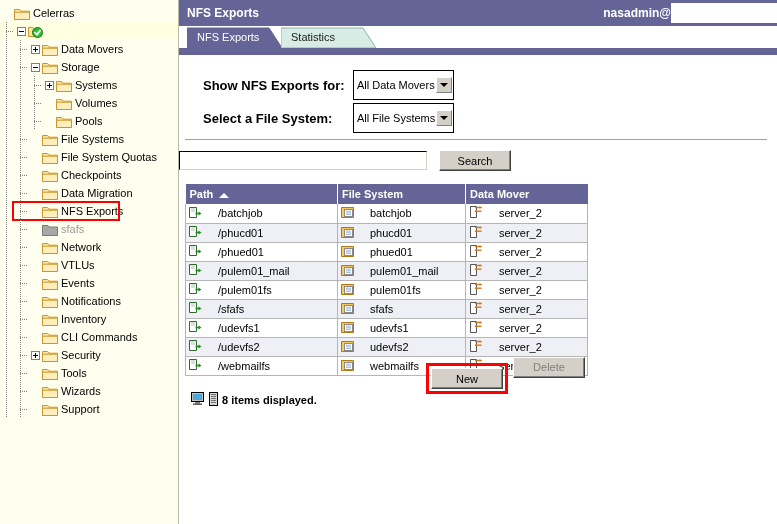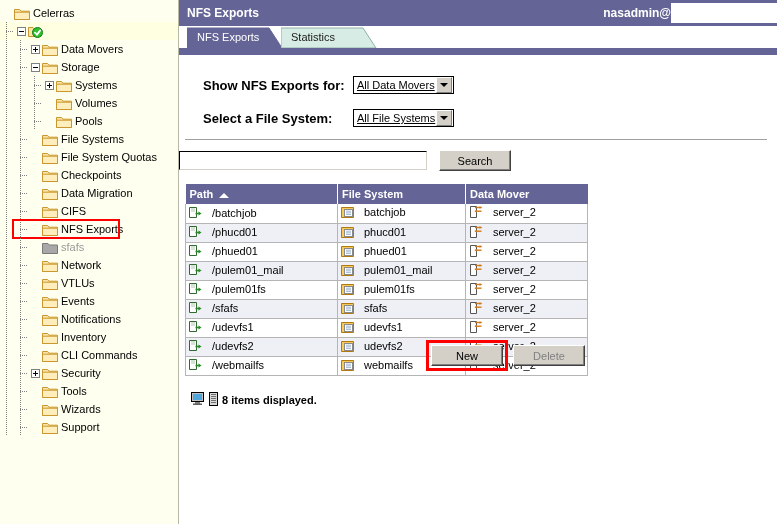--- a/index.html
+++ b/index.html
@@ -139,29 +139,28 @@
     position: absolute;
     left: 0; right: 0; top: 55px; bottom: 0;
     background: #ffffff;
     padding: 0;
   }
 
   .form-area { padding: 18px 0 0 24px; }
   .form-row { display: flex; align-items: center; height: 24px; margin-bottom: 9px; }
   .form-label { font-weight: bold; font-size: 13px; color:#000; width: 150px; }
   .select-box {
-    width: 101px; height: 18px;
+    width: 101px; height: 30px;
     border: 1px solid #000000;
     background: #ffffff;
     display: flex; align-items: center;
     font-size: 11px;
     position: relative;
     overflow: hidden;
     cursor: pointer;
-    text-decoration: underline;
   }
   .select-box .sel-text {
     flex: 1 1 auto; padding-left: 3px; white-space: nowrap; overflow: hidden;
   }
   .select-box .sel-arrow {
     flex: 0 0 16px; height: 16px; margin: 0 1px 0 0;
     background: #d4d0c8;
     border: 1px solid #ffffff;
     border-right-color: #808080; border-bottom-color: #808080;
     display:flex; align-items:center; justify-content:center;
@@ -214,39 +213,39 @@
   table.grid td {
     height: 19px;
     font-size: 11px;
     padding: 0 3px;
     border: 1px solid #b5b5b5;
     border-top: none;
     white-space: nowrap;
     overflow: hidden;
   }
   table.grid tr.alt td { background: #eef0f5; }
-  .cell { display:flex; align-items:flex-start; gap:10px; }
+  .cell { display:flex; align-items:center; gap:16px; }
   .sort-tri {
     display:inline-block; width:0;height:0;
     border-left:5px solid transparent;border-right:5px solid transparent;
     border-bottom:5px solid #ffffff;
     margin-left: 6px; vertical-align: middle;
   }
 
   .status-row {
     display:flex; align-items:center; gap:4px;
     margin: 16px 0 0 12px;
     font-size: 11px; font-weight: bold;
   }
   .footer-buttons {
     position: absolute;
     left: 252px; top: 290px;
     display: flex; gap: 10px; align-items:center;
   }
-  .btn-new-wrap { position: relative; }
+  .btn-new-wrap { position: relative; margin-top: 23px; }
   .btn-new-wrap .hl {
     position:absolute; left:-5px; top:-5px; right:-5px; bottom:-5px;
     border: 3px solid #ff0000;
     pointer-events:none;
   }
 </style>
 </head>
 <body>
 
 <div id="app">
@@ -386,32 +385,20 @@
           <span class="dotline v"></span>
           <span class="dotline t"></span>
           <span style="width:14px;flex:0 0 14px;height:18px;display:inline-block"></span>
           <span class="folder">
             <svg width="16" height="13" viewBox="0 0 16 13">
               <path d="M0.5 2.5 L5.6 2.5 L6.9 4.2 L15.5 4.2 L15.5 12.5 L0.5 12.5 Z" fill="#fde7a8" stroke="#c9972e"></path>
               <path d="M0.5 5.2 L15.5 5.2 L15.5 12.5 L0.5 12.5 Z" fill="#ffeebb" stroke="#c9972e"></path>
             </svg>
           </span>
           <span class="node-label">Data Migration</span>
-        </div>
-        <div class="tree-row">
-          <span class="dotline v"></span>
-          <span class="dotline t"></span>
-          <span style="width:14px;flex:0 0 14px;height:18px;display:inline-block"></span>
-          <span class="folder">
-            <svg width="16" height="13" viewBox="0 0 16 13">
-              <path d="M0.5 2.5 L5.6 2.5 L6.9 4.2 L15.5 4.2 L15.5 12.5 L0.5 12.5 Z" fill="#fde7a8" stroke="#c9972e"></path>
-              <path d="M0.5 5.2 L15.5 5.2 L15.5 12.5 L0.5 12.5 Z" fill="#ffeebb" stroke="#c9972e"></path>
-            </svg>
-          </span>
-          <span class="node-label">CIFS</span>
         </div>
         <div class="tree-row" style="position: relative;">
           <span class="dotline v"></span>
           <span class="dotline t"></span>
           <span style="width:14px;flex:0 0 14px;height:18px;display:inline-block"></span>
           <span class="folder">
             <svg width="16" height="13" viewBox="0 0 16 13">
               <path d="M0.5 2.5 L5.6 2.5 L6.9 4.2 L15.5 4.2 L15.5 12.5 L0.5 12.5 Z" fill="#fde7a8" stroke="#c9972e"></path>
               <path d="M0.5 5.2 L15.5 5.2 L15.5 12.5 L0.5 12.5 Z" fill="#ffeebb" stroke="#c9972e"></path>
             </svg>

